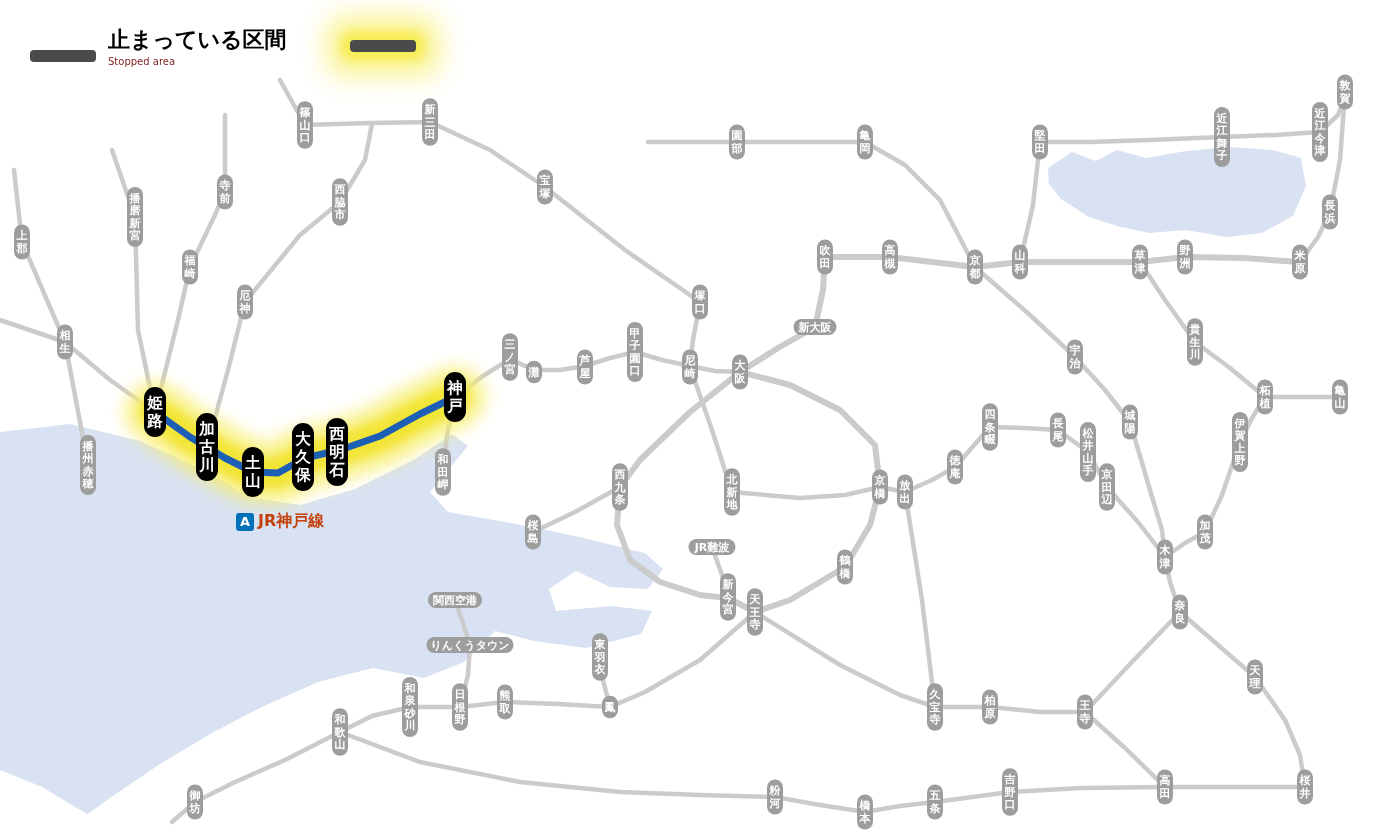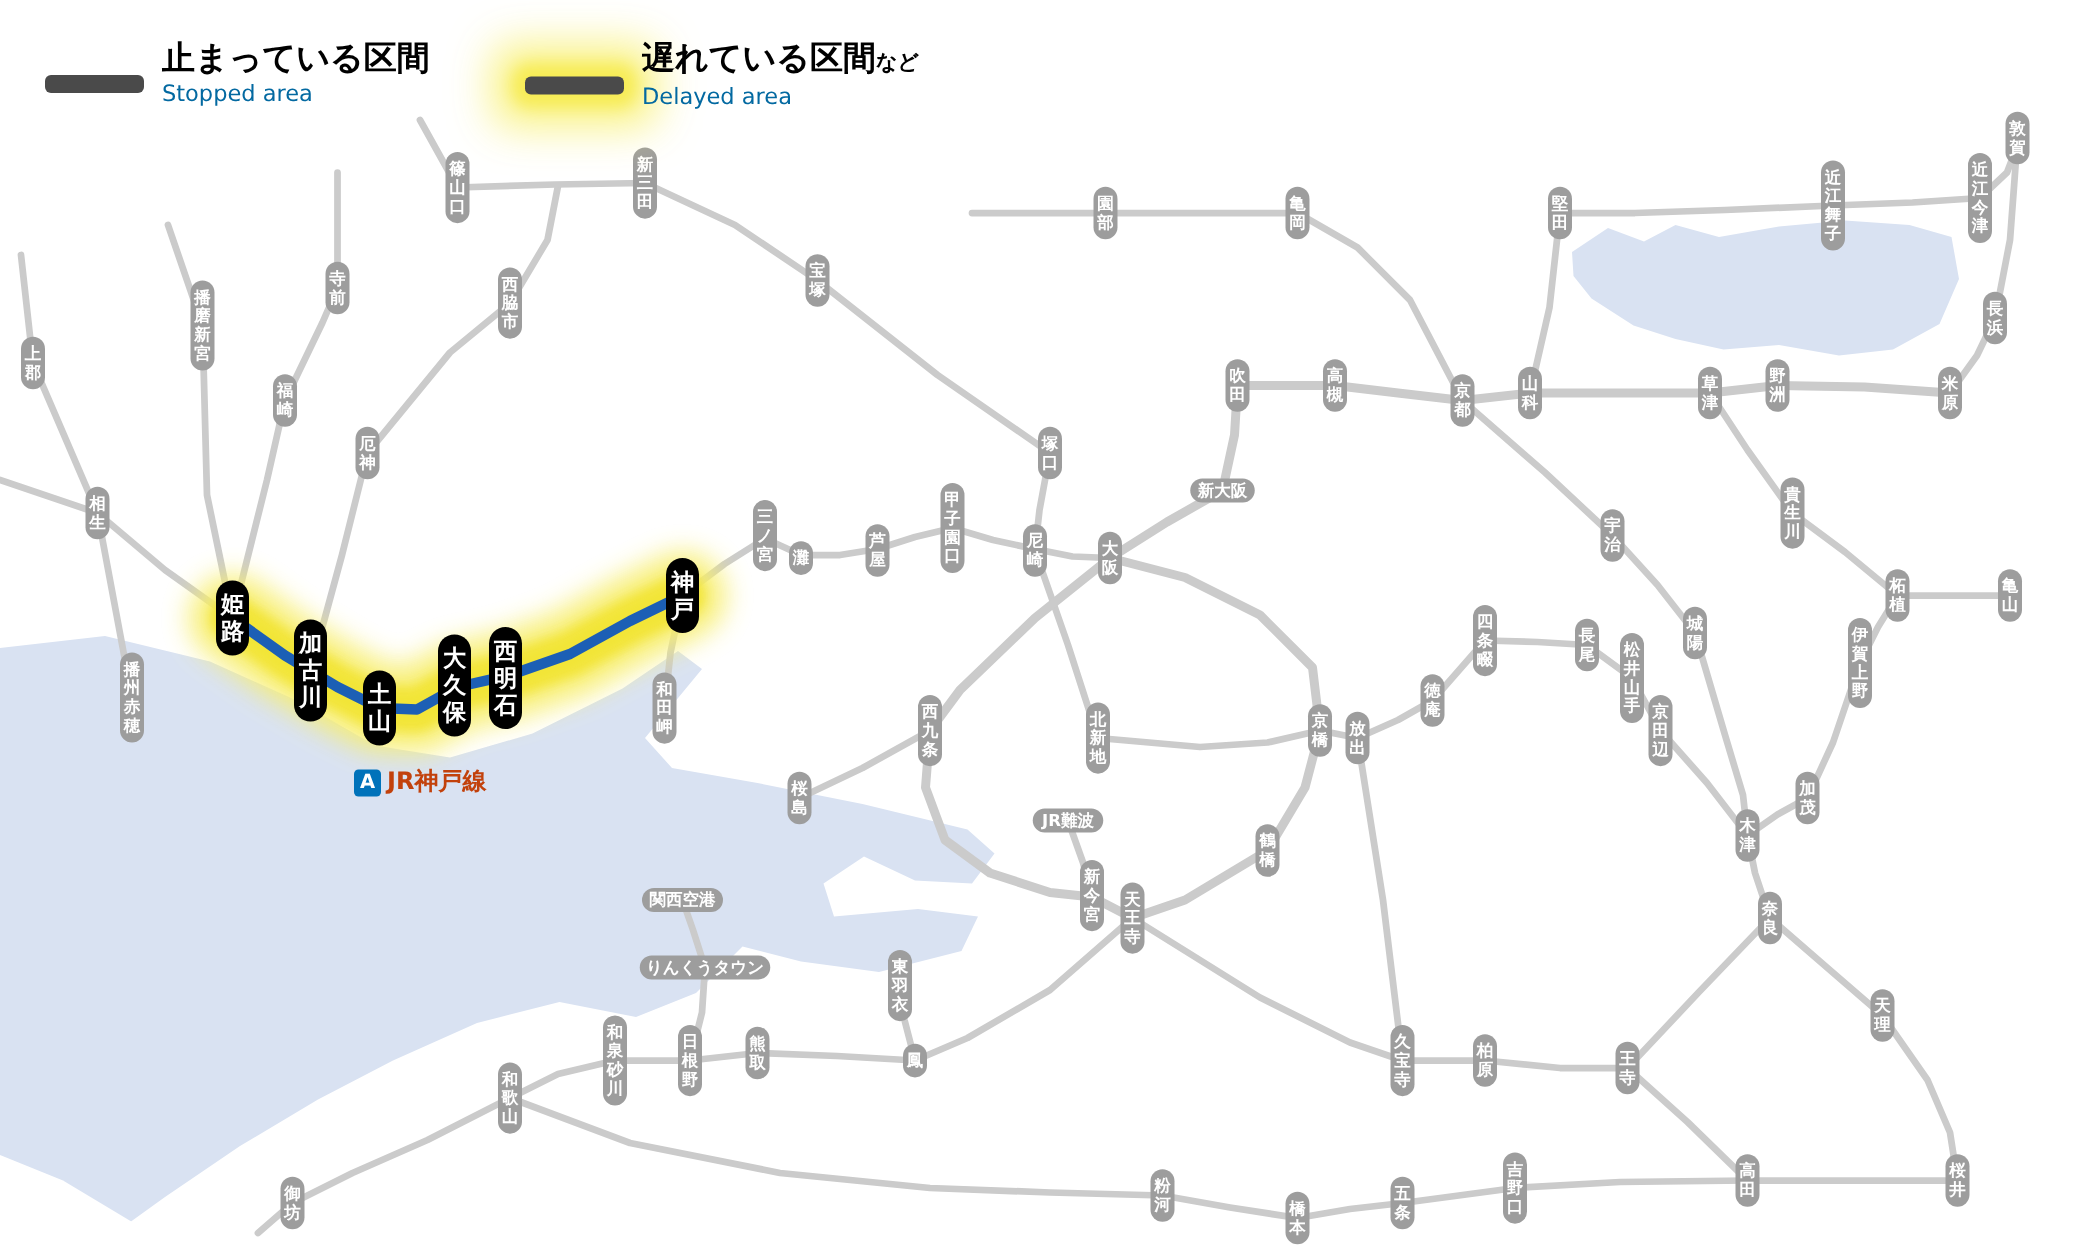--- a/index.html
+++ b/index.html
@@ -7,21 +7,21 @@
   #stage{position:relative;width:1400px;height:834px;overflow:hidden;background:#ffffff;}
   #railmap{position:absolute;left:0;top:0;}
   #railmap text{font-family:"DejaVu Sans","Liberation Sans",sans-serif;}
   .legend-item{position:absolute;display:flex;align-items:center;z-index:5;}
   .legend-swatch{width:66px;height:12px;border-radius:4px;margin-top:13px;flex:0 0 auto;}
   .legend-swatch.stopped{background:#4a4a4a;}
   .legend-swatch.delayed{background:#4a4a4a;box-shadow:0 0 10px 8px #f7ec55, 0 0 28px 22px rgba(248,240,110,0.85);}
   .legend-text{margin-left:12px;}
   .legend-ja{font-size:22px;font-weight:bold;color:#000;line-height:26px;white-space:nowrap;}
   .legend-ja .suffix{font-size:14px;font-weight:bold;}
-  .legend-en{font-size:15px;color:#0369a1;line-height:18px;}
+  .legend-en{font-size:10px;color:#7f1d1d;line-height:18px;}
   .line-badge{position:absolute;left:236px;top:511px;display:flex;align-items:center;z-index:6;}
   .line-badge .letter{display:flex;align-items:center;justify-content:center;width:18px;height:18px;border-radius:3px;background:#0072ba;color:#fff;font-size:13px;font-weight:bold;}
   .line-badge .name{margin-left:4px;font-size:16px;font-weight:bold;color:#c2410c;white-space:nowrap;}
 </style>
 </head>
 <body>
 
 <div id="stage">
 
   <svg id="railmap" width="1400" height="834" viewBox="0 0 1400 834" xmlns="http://www.w3.org/2000/svg">
@@ -526,24 +526,20 @@
   <div class="legend-item" style="left:30px;top:27px;">
     <div class="legend-swatch stopped"></div>
     <div class="legend-text">
       <div class="legend-ja">止まっている区間</div>
       <div class="legend-en">Stopped area</div>
     </div>
   </div>
 
   <div class="legend-item" style="left:350px;top:27px;">
     <div class="legend-swatch delayed"></div>
-    <div class="legend-text">
-      <div class="legend-ja"><span>遅れている区間</span><span class="suffix">など</span></div>
-      <div class="legend-en">Delayed area</div>
-    </div>
   </div>
 
   <div class="line-badge">
     <div class="letter">A</div>
     <div class="name">JR神戸線</div>
   </div>
 
 </div>
 
 </body></html>

